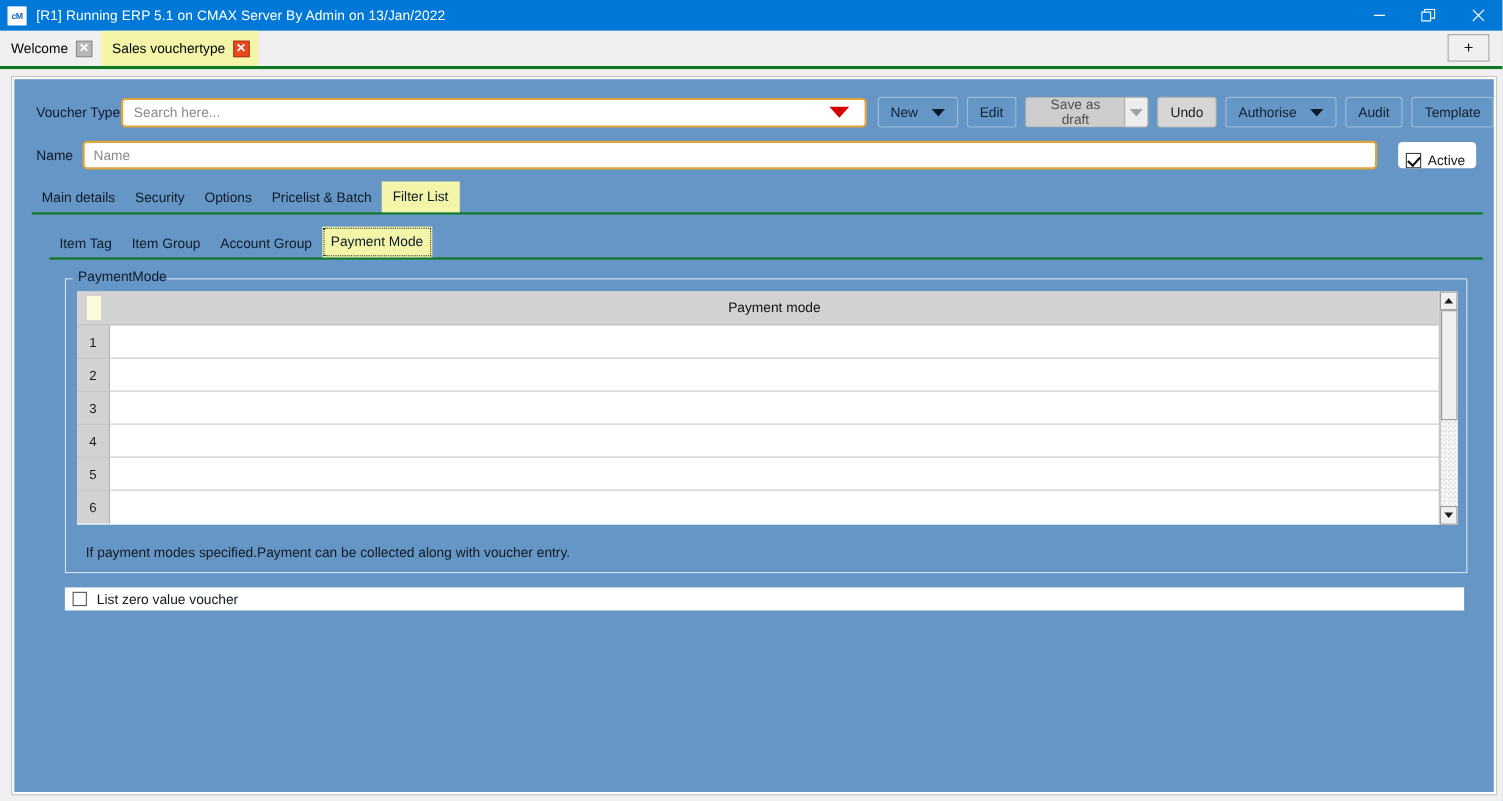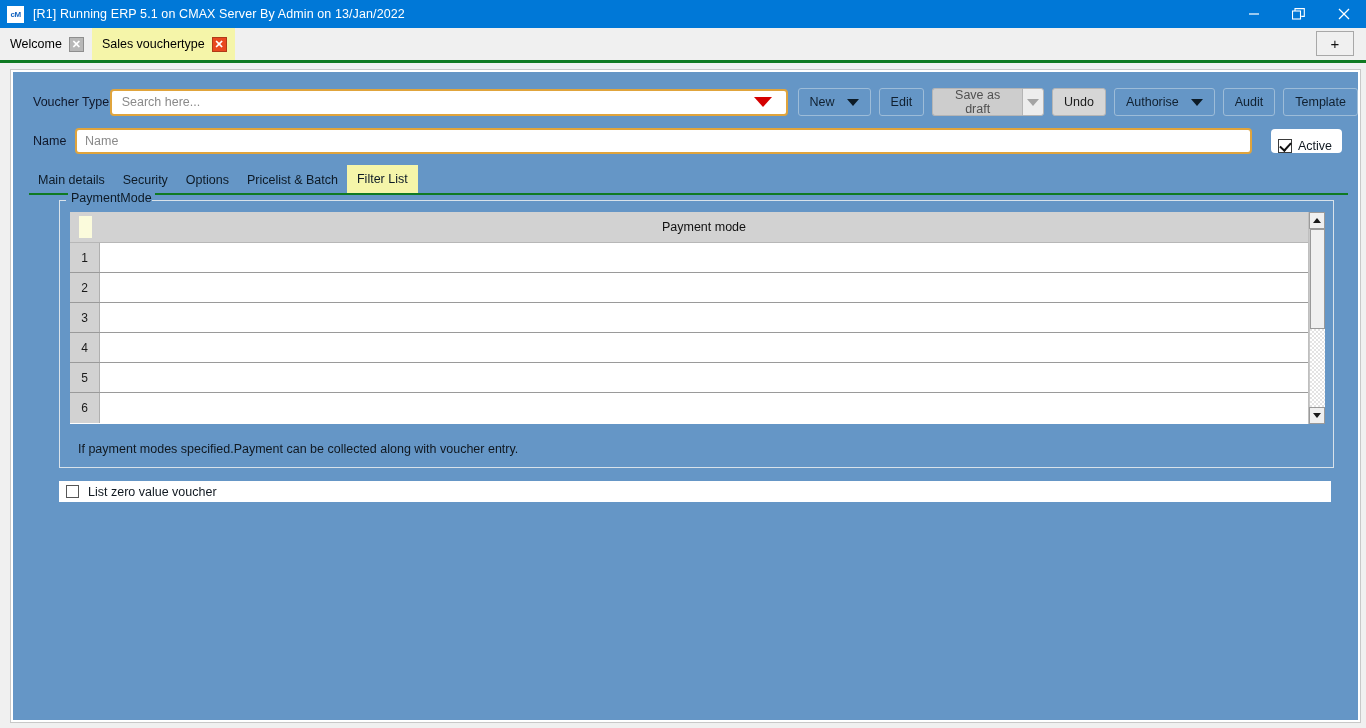--- a/index.html
+++ b/index.html
@@ -249,21 +249,21 @@
   .stab.active {
     background: #f5f5a9;
     padding: 6px 8px;
     outline: 1px dotted #333;
     outline-offset: -2px;
   }
 
   
   #groupbox {
     position: relative;
-    margin: 5px 0 0 46px;
+    margin: 17px 0 0 46px;
     width: 1275px; height: 268px;
     border: 1px solid #d8e2ea;
     border-top: none;
   }
   #groupbox::before, #groupbox::after {
     content: "";
     position: absolute; top: 0; height: 1px;
     background: #d8e2ea;
   }
   #groupbox::before { left: 0; width: 6px; }
@@ -464,20 +464,26 @@
     </div>
 
     <div id="maintabs">
       <div class="mtab">Main details</div>
       <div class="mtab">Security</div>
       <div class="mtab">Options</div>
       <div class="mtab">Pricelist &amp; Batch</div>
       <div class="mtab active">Filter List</div>
     </div>
 
+    <div id="subtabs">
+      <div class="stab">Item Tag</div>
+      <div class="stab">Item Group</div>
+      <div class="stab">Account Group</div>
+      <div class="stab active">Payment Mode</div>
+    </div>
 
     <div id="groupbox">
       <div id="groupbox-legend">PaymentMode</div>
 
       <div id="grid">
         <div id="grid-main">
           <div id="grid-header">
             <div id="grid-corner">
               <div id="grid-corner-box"></div>
             </div>

